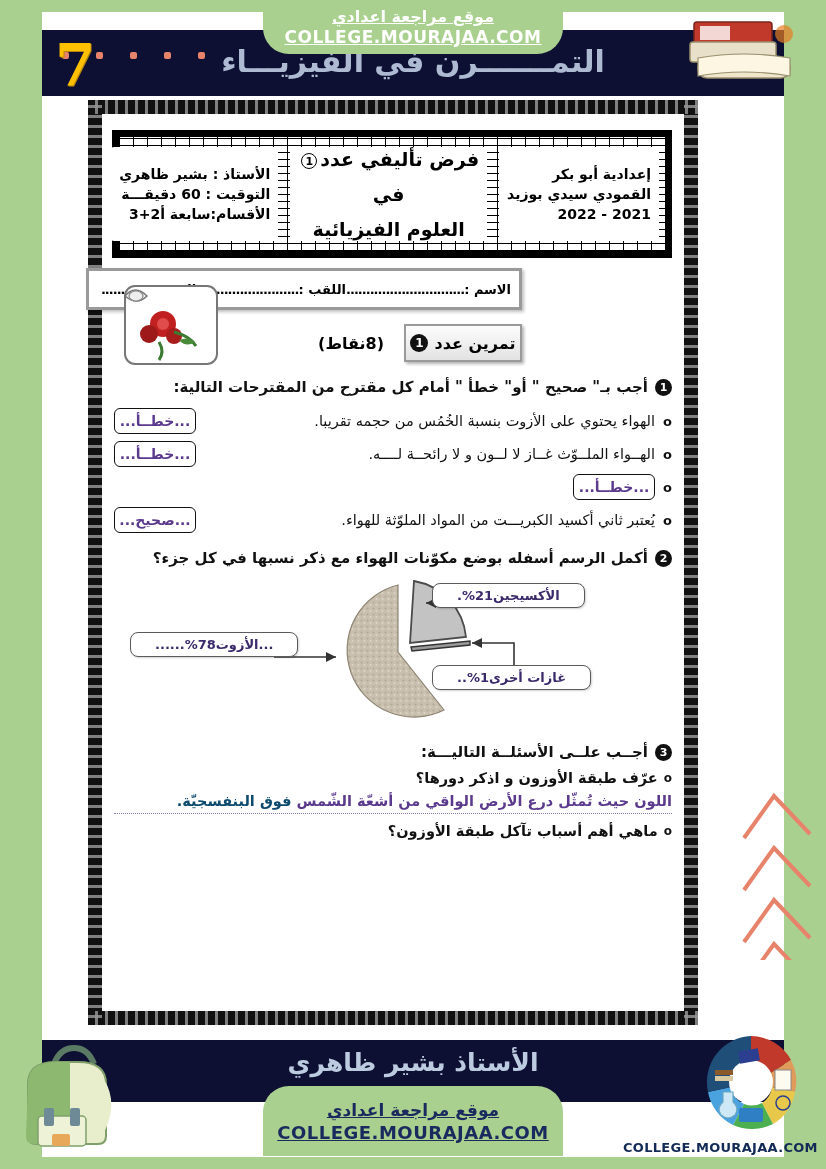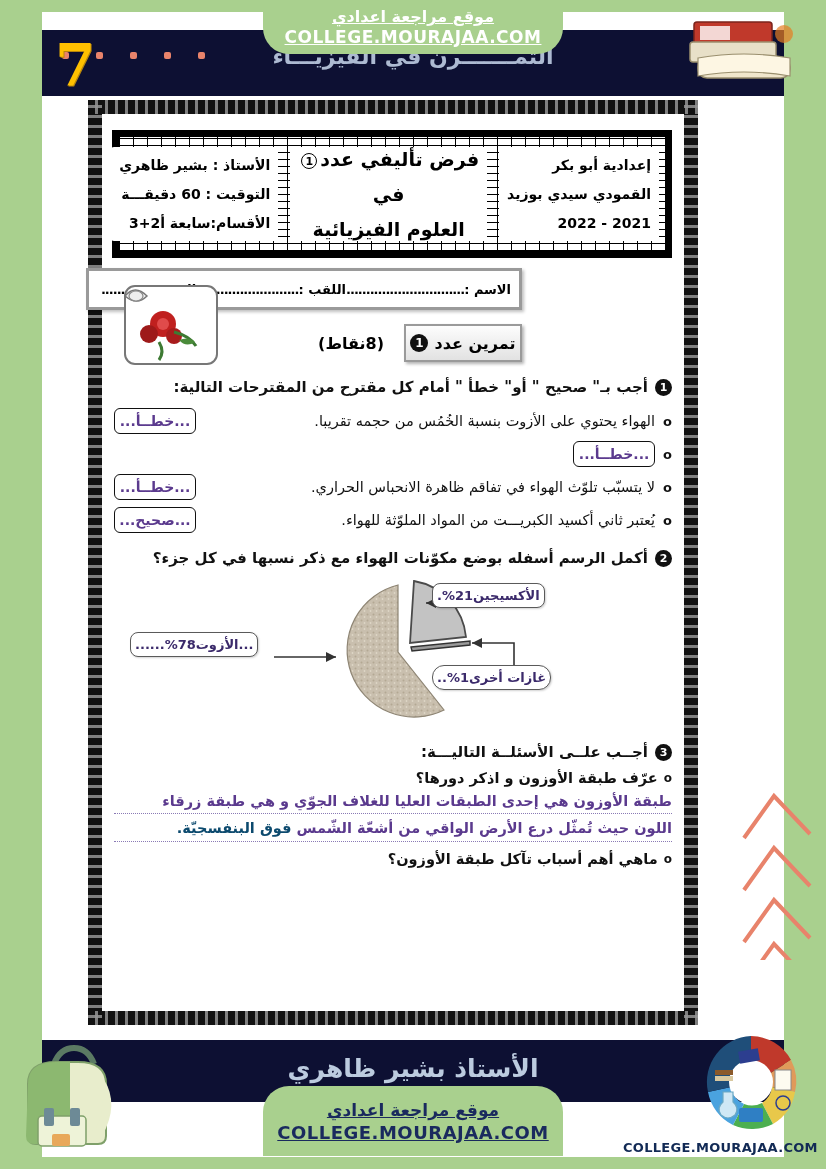--- a/index.html
+++ b/index.html
@@ -19,25 +19,25 @@
   .navy-top {
     position:absolute; left:42px; top:30px; width:742px; height:66px;
     background:#0d1033;
   }
   .navy-bottom {
     position:absolute; left:42px; top:1040px; width:742px; height:62px;
     background:#0d1033;
   }
   .navy-top-title {
     position:absolute; left:0; top:14px; width:100%;
-    text-align:center; color:#c9d8ee; font-size:22px; font-weight:bold;
+    text-align:center; color:#c9d8ee; font-size:30px; font-weight:bold;
     letter-spacing:1px; direction:rtl; opacity:.85;
   }
   .navy-bottom-title {
-    position:absolute; left:0; top:14px; width:100%;
+    position:absolute; left:0; top:8px; width:100%;
     text-align:center; color:#cfe0f2; font-size:25px; font-weight:bold;
     direction:rtl; opacity:.9;
   }
   .dots-row { position:absolute; left:62px; top:44px; width:220px; height:12px; }
   .dots-row i {
     display:inline-block; width:7px; height:7px; margin-right:27px;
     background:#e8836b; border-radius:2px;
   }
   .num-seven {
     position:absolute; left:55px; top:36px;
@@ -117,21 +117,21 @@
     position:relative; margin:6px auto 0; width:560px; height:128px;
     border:7px solid #000;
     background:
       repeating-linear-gradient(0deg,#000 0 1px,transparent 1px 7px),
       repeating-linear-gradient(90deg,#000 0 1px,transparent 1px 14px);
     background-color:#fff;
     display:flex; align-items:stretch;
   }
   .ribbon-cell {
     background:#fff; margin:10px 6px; flex:1;
-    display:flex; flex-direction:column; justify-content:center; gap:13px;
+    display:flex; flex-direction:column; justify-content:center; gap:4px;
     padding:4px 8px; border-radius:3px;
   }
   .ribbon-cell.center { flex:1.05; align-items:center; gap:13px; }
   .ribbon-cell div {
     font-size:14px; color:#000; font-weight:bold; direction:rtl; white-space:nowrap;
   }
   .ribbon-cell.center .big {
     font-size:19px; font-weight:bold;
   }
   .circ-num {
@@ -194,27 +194,27 @@
     width:82px; height:26px; border:1.6px solid #111; border-radius:6px;
     display:flex; align-items:center; justify-content:center;
     font-size:14px; font-weight:bold; color:#5b3a8e;
     background:#fff; flex:none;
   }
 
   
   .chart-area { position:relative; height:150px; margin-top:10px; }
   .lbl {
     position:absolute; border:1.6px solid #5a5a5a; border-radius:8px;
-    background:#fff; padding:4px 4px; font-size:13px; font-weight:bold;
+    background:#fff; padding:4px 24px; font-size:13px; font-weight:bold;
     color:#3b2a6b; direction:rtl; white-space:nowrap;
     box-shadow:1px 1px 2px rgba(0,0,0,.18);
   }
   .lbl-oxy { left:318px; top:6px; }
   .lbl-nit { left:16px; top:55px; }
-  .lbl-other { left:318px; top:88px;border-radius:12px; }
+  .lbl-other { left:318px; top:88px; }
 
   
   .ans-block { margin-top:4px; }
   .ans-line {
     font-size:14.5px; font-weight:bold; direction:rtl;
     color:#5b3a8e; line-height:1.55;
     border-bottom:1.2px dotted #8a7ab5; padding-bottom:1px; margin-bottom:3px;
     white-space:nowrap; overflow:hidden;
   }
   .ans-line .red { color:#0c4a6e; }
@@ -368,25 +368,25 @@
       <span>أجب بـ" صحيح " أو" خطأ " أمام كل مقترح من المقترحات التالية:</span>
     </div>
     <div class="tf-list">
       <div class="tf-item">
         <span class="tf-bullet">o</span>
         <span class="tf-text">الهواء يحتوي على الأزوت بنسبة الخُمُس من حجمه تقريبا.</span>
         <span class="tf-box">...خطــأ...</span>
       </div>
       <div class="tf-item">
         <span class="tf-bullet">o</span>
+        <span class="tf-text">الهــواء الملــوّث غــاز لا لــون و لا رائحــة لــــه.</span>
         <span class="tf-box">...خطــأ...</span>
       </div>
       <div class="tf-item">
         <span class="tf-bullet">o</span>
-        <span class="tf-text">لا يتسبّب تلوّث الهواء في تفاقم ظاهرة الانحباس الحراري.</span>
         <span class="tf-box">...خطــأ...</span>
       </div>
       <div class="tf-item">
         <span class="tf-bullet">o</span>
         <span class="tf-text">يُعتبر ثاني أكسيد الكبريـــت من المواد الملوّثة للهواء.</span>
         <span class="tf-box">...صحيح...</span>
       </div>
     </div>
   </div>
 
@@ -431,21 +431,20 @@
     <div class="q-line">
       <span class="q-num">3</span>
       <span>أجــب علــى الأسئلــة التاليـــة:</span>
     </div>
 
     <div class="qsub">
       <span class="tf-bullet">o</span>
       <span>عرّف طبقة الأوزون و اذكر دورها؟</span>
     </div>
     <div class="ans-block">
-      <div class="ans-line">طبقة الأوزون هي إحدى الطبقات العليا للغلاف الجوّي و هي طبقة زرقاء</div>
       <div class="ans-line"><span>اللون حيث تُمثّل درع الأرض الواقي من أشعّة الشّمس </span><span class="red">فوق البنفسجيّة.</span></div>
     </div>
 
     <div class="qsub">
       <span class="tf-bullet">o</span>
       <span>ماهي أهم أسباب تآكل طبقة الأوزون؟</span>
     </div>
   </div>
 
 </div>

